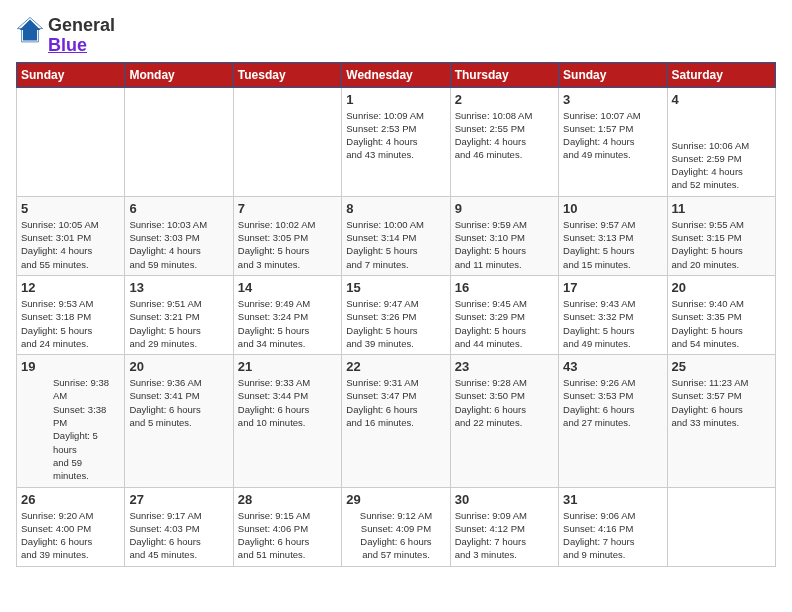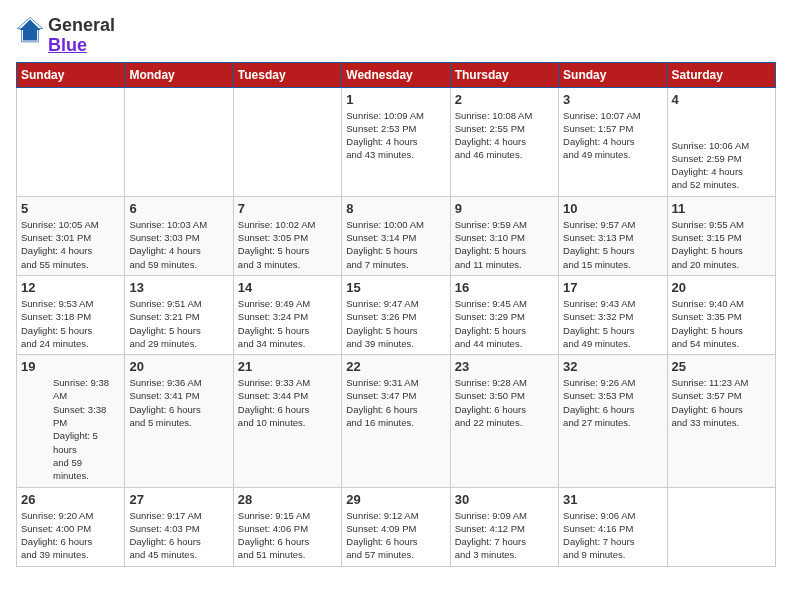--- a/index.html
+++ b/index.html
@@ -277,21 +277,21 @@
 and 16 minutes.</div>
         </td>
         <td>
           <div class="day-number">23</div>
           <div class="day-info" style="white-space: pre-line;">Sunrise: 9:28 AM
 Sunset: 3:50 PM
 Daylight: 6 hours
 and 22 minutes.</div>
         </td>
         <td>
-          <div class="day-number">32</div>
+          <div class="day-number">43</div>
           <div class="day-info" style="white-space: pre-line;">Sunrise: 9:26 AM
 Sunset: 3:53 PM
 Daylight: 6 hours
 and 27 minutes.</div>
         </td>
         <td>
           <div class="day-number">25</div>
           <div class="day-info" style="white-space: pre-line;">Sunrise: 11:23 AM
 Sunset: 3:57 PM
 Daylight: 6 hours
@@ -315,21 +315,21 @@
         </td>
         <td>
           <div class="day-number">28</div>
           <div class="day-info" style="white-space: pre-line;">Sunrise: 9:15 AM
 Sunset: 4:06 PM
 Daylight: 6 hours
 and 51 minutes.</div>
         </td>
         <td>
           <div class="day-number">29</div>
-          <div class="day-info" style="white-space: pre-line;">Sunrise: 9:12 AM
+          <div class="day-info" style="white-space: pre-line; text-align: center;">Sunrise: 9:12 AM
 Sunset: 4:09 PM
 Daylight: 6 hours
 and 57 minutes.</div>
         </td>
         <td>
           <div class="day-number">30</div>
           <div class="day-info" style="white-space: pre-line;">Sunrise: 9:09 AM
 Sunset: 4:12 PM
 Daylight: 7 hours
 and 3 minutes.</div>

